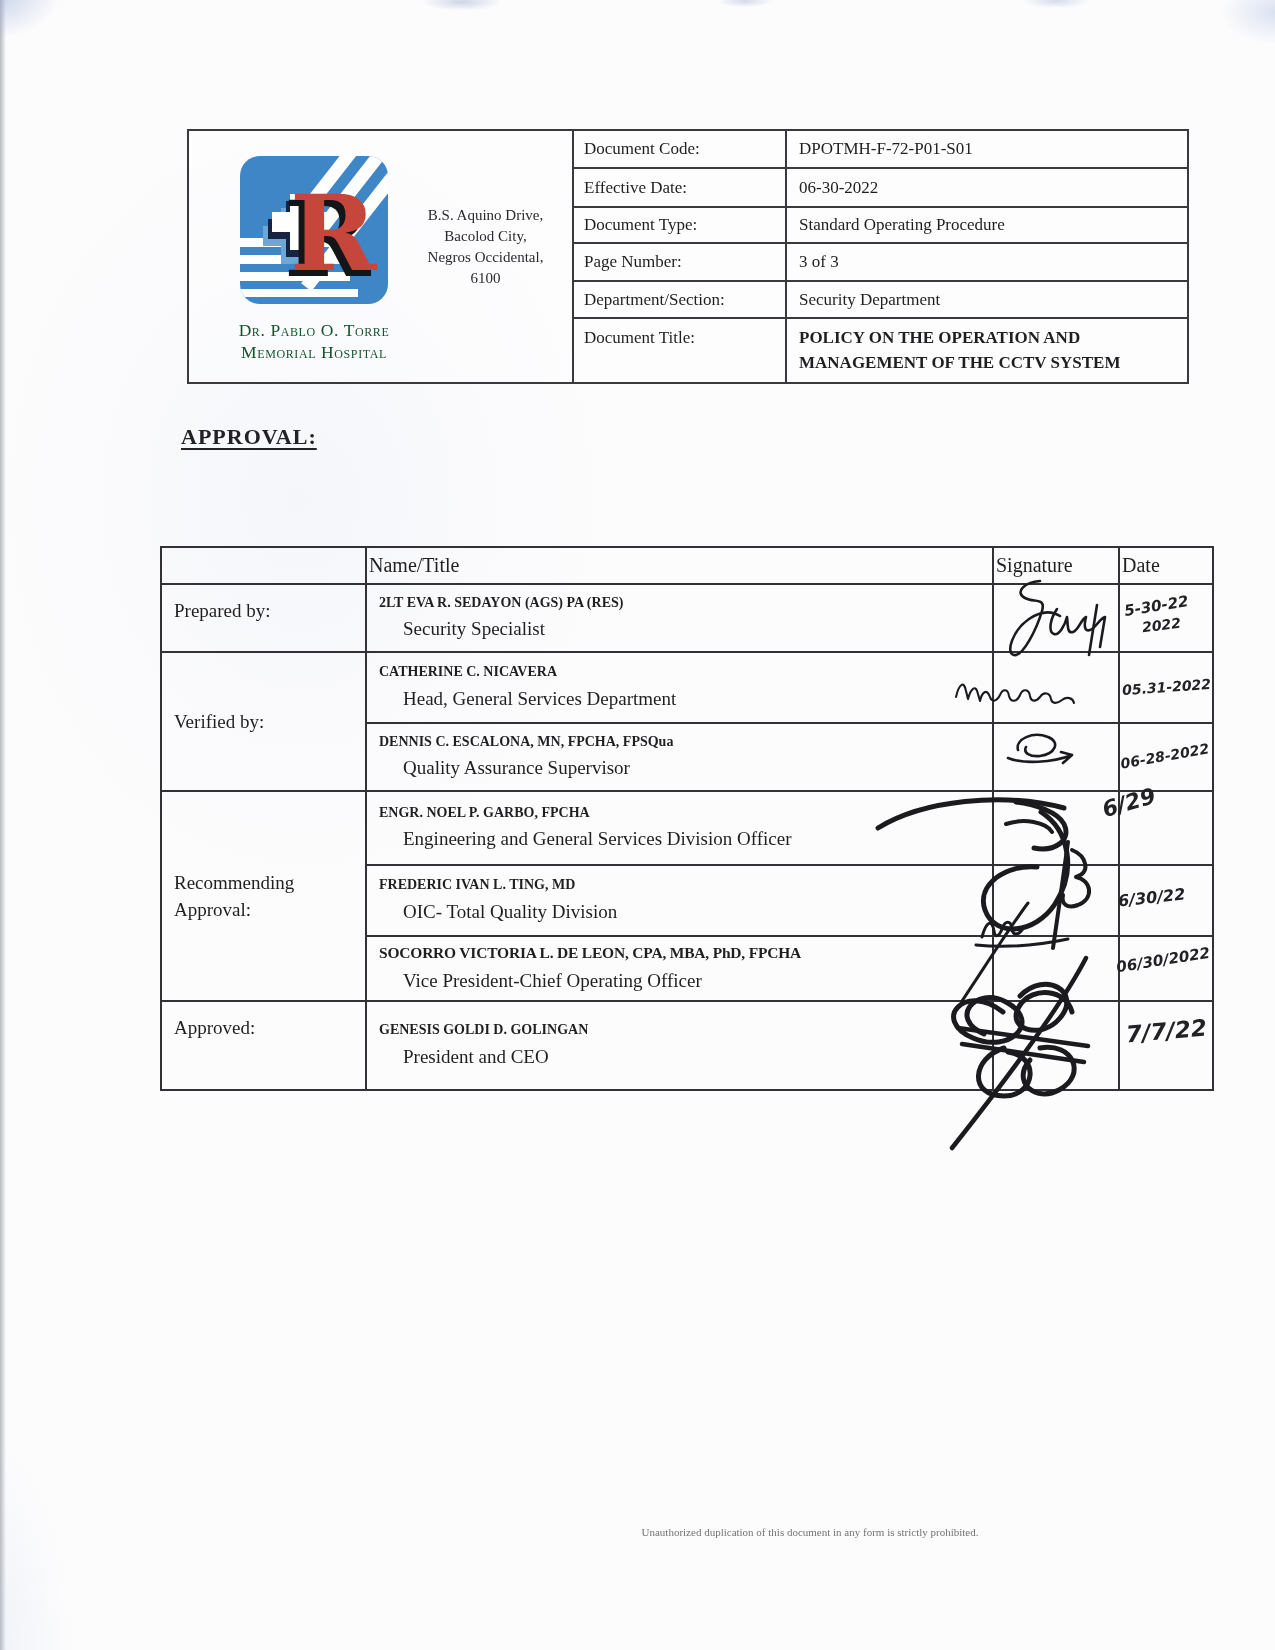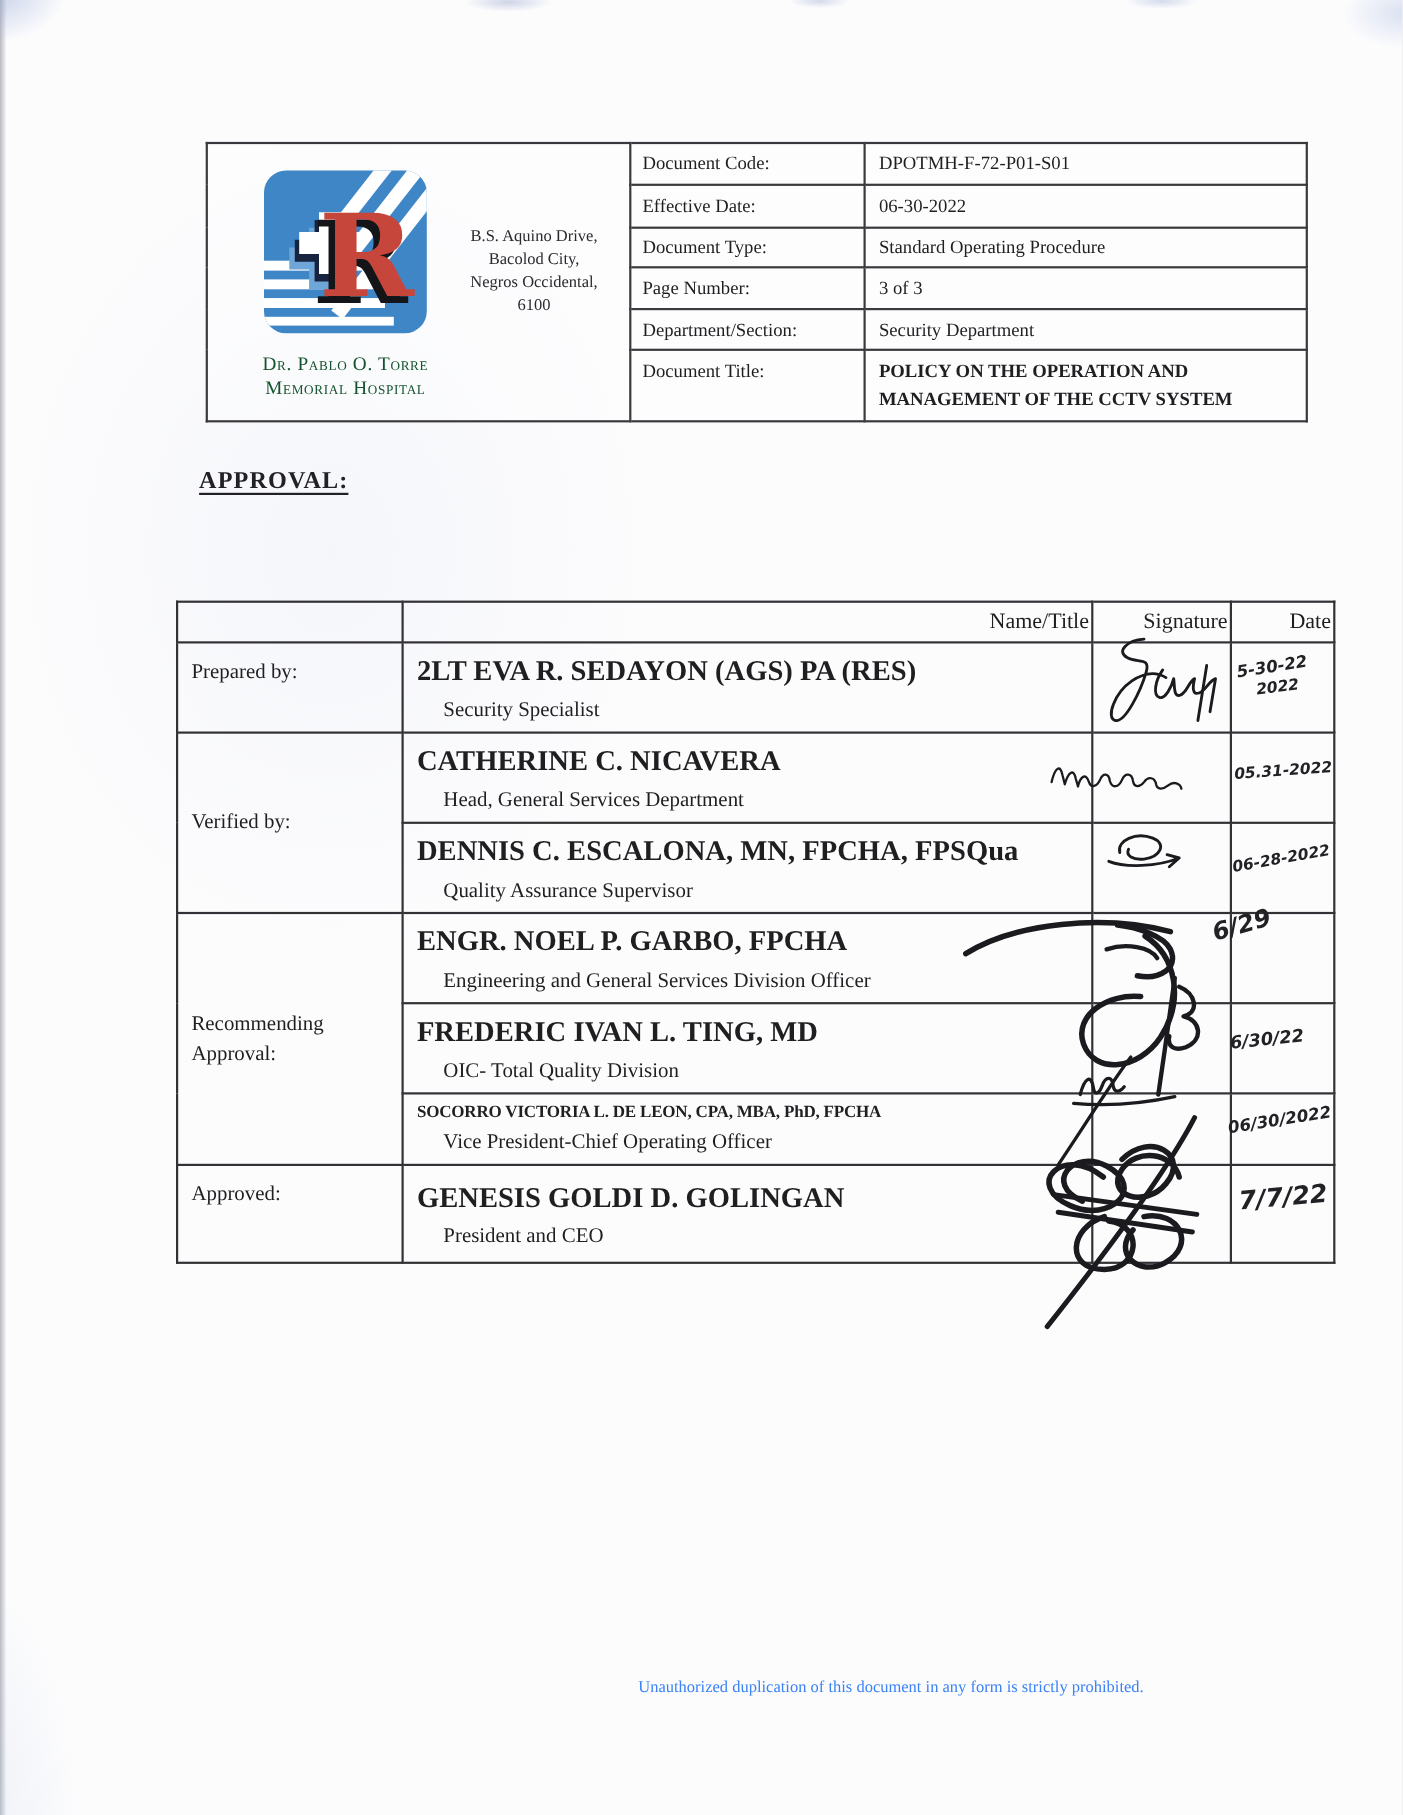--- a/index.html
+++ b/index.html
@@ -55,40 +55,40 @@
     text-decoration:underline;text-underline-offset:4px;
     color:#222226;
   }
 
   
   .apv-table{
     position:absolute;left:160px;top:546px;width:1052px;z-index:1;
     border-collapse:collapse;table-layout:fixed;
   }
   .apv-table td{border:2px solid #323236;vertical-align:middle;position:relative;}
-  .apv-table td.hcell{font-size:20px;text-align:right;padding:4px 2px;margin-top:32px;}
+  .apv-table td.hcell{font-size:20px;text-align:left;padding:4px 2px;margin-top:32px;}
   .role-cell{font-size:19px;padding:6px 8px 6px 12px;line-height:1.45;}
   .role-top{vertical-align:top !important;padding-top:12px !important;margin-top:36px;}
   .name-cell{padding:4px 10px 4px 12px;line-height:1.6;}
-  .nm{font-size:26px;font-weight:bold;display:block;}
+  .nm{font-size:14px;font-weight:bold;display:block;}
   .nm.small{font-size:15.5px;letter-spacing:-.2px;}
   .ttl{font-size:19px;display:block;margin-left:24px;}
   .sig-cell,.date-cell{overflow:visible;}
   .sigsvg{position:absolute;z-index:4;pointer-events:none;}
   .sigsvg path{fill:none;stroke:#1b1b1f;stroke-linecap:round;stroke-linejoin:round;}
   .hand{
     position:absolute;z-index:4;
     font-family:"DejaVu Sans", sans-serif;font-style:italic;font-weight:600;
     color:#222226;white-space:nowrap;
   }
 
   
   .footer{
     position:absolute;left:470px;top:1526px;width:680px;z-index:1;
-    text-align:center;font-size:15px;color:#3b82f6;
+    text-align:center;font-size:11px;color:#737373;
   }
 </style>
 </head>
 <body>
 
 <div class="page">
 
   <table class="hdr-table">
     <colgroup>
         <col style="width:385px">

